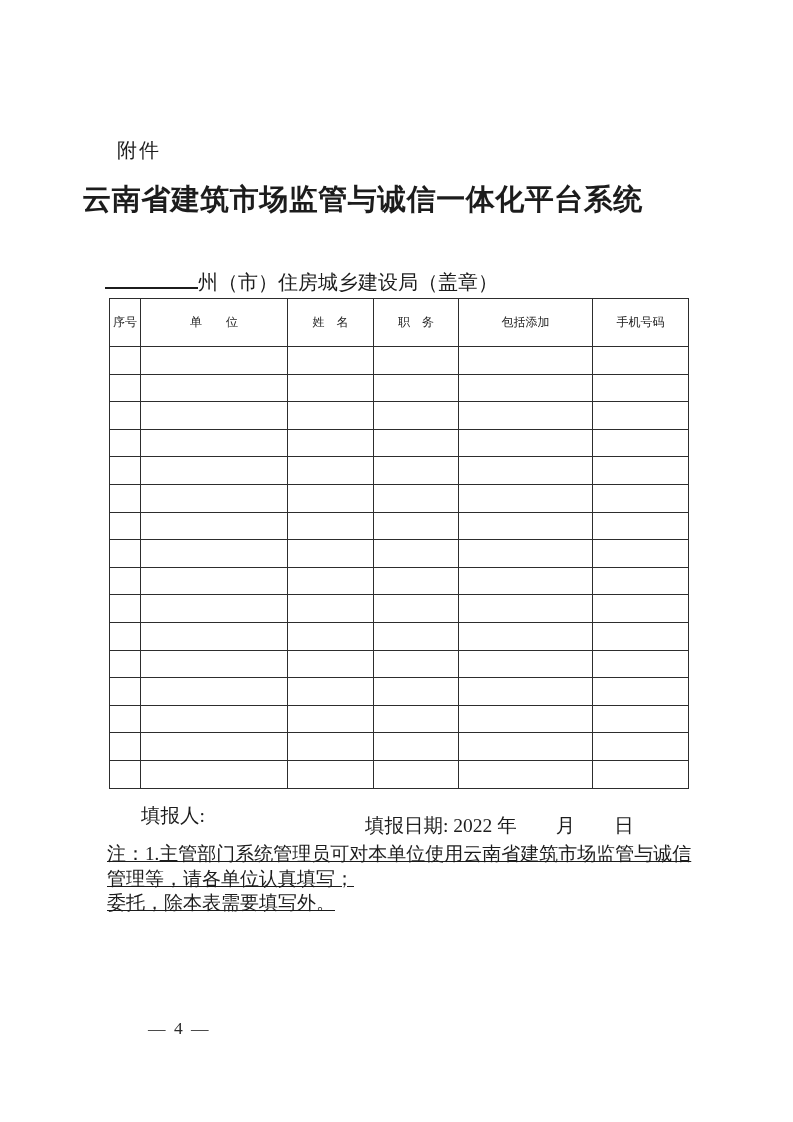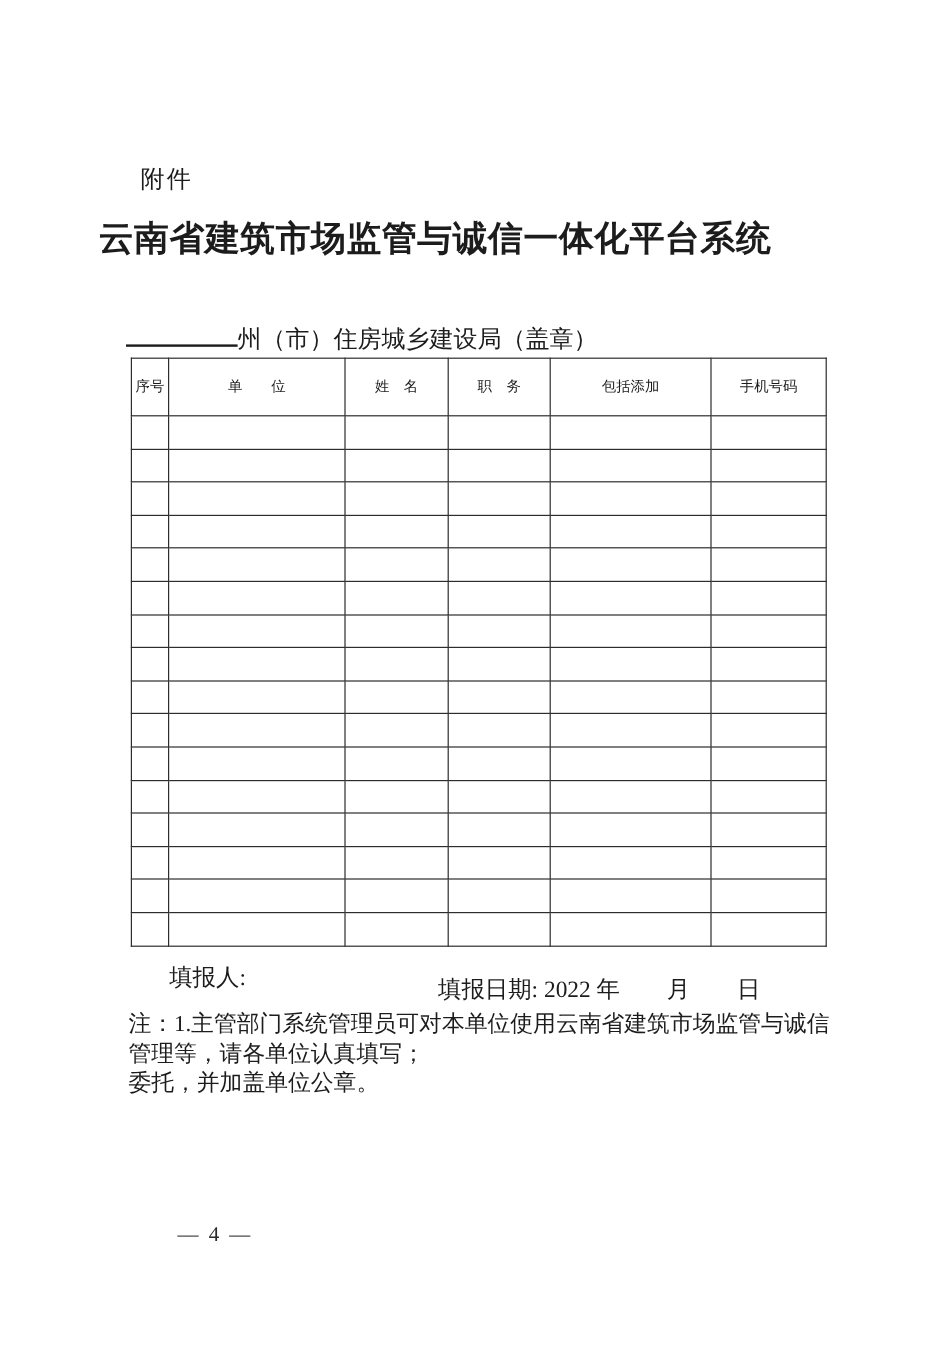--- a/index.html
+++ b/index.html
@@ -41,21 +41,21 @@
   table.summary thead th{height:47px;line-height:1.15;}
   table.summary tbody td{height:26.6px;}
   th.col-index{word-break:break-all;line-height:1.18;padding:2px 5px;}
   .filler-row{position:absolute;top:804px;left:0;width:793px;font-size:19.5px;line-height:24px;}
   .filler-label{position:absolute;left:113px;top:0;white-space:nowrap;margin-left:28px;}
   .date-label{position:absolute;left:333px;top:10px;white-space:nowrap;margin-left:32px;}
   .notes{
     position:absolute;left:107px;top:842px;width:606px;
     font-size:19px;line-height:24.6px;
   }
-  .notes .note-line{white-space:nowrap;}
+  .notes .note-line{white-space:nowrap;text-decoration:underline;}
   .page-number{
     position:absolute;left:148px;top:1018px;
     font-size:17.5px;letter-spacing:2px;white-space:nowrap;color:#2a2a2a;
   }
 </style>
 </head>
 <body>
 
 <div class="page">
 
@@ -217,18 +217,18 @@
   </table>
 
   <div class="filler-row">
     <span class="filler-label">填报人:</span>
     <span class="date-label">填报日期: 2022 年　　月　　日</span>
   </div>
 
   <div class="notes">
     <div class="note-line">注：1.主管部门系统管理员可对本单位使用云南省建筑市场监管与诚信</div>
     <div class="note-line">管理等，请各单位认真填写；</div>
-    <div class="note-line">委托，并加盖单位公章。</div>
+    <div class="note-line">委托，除本表需要填写外。</div>
   </div>
 
   <div class="page-number">— 4 —</div>
 
 </div>
 
 </body></html>

